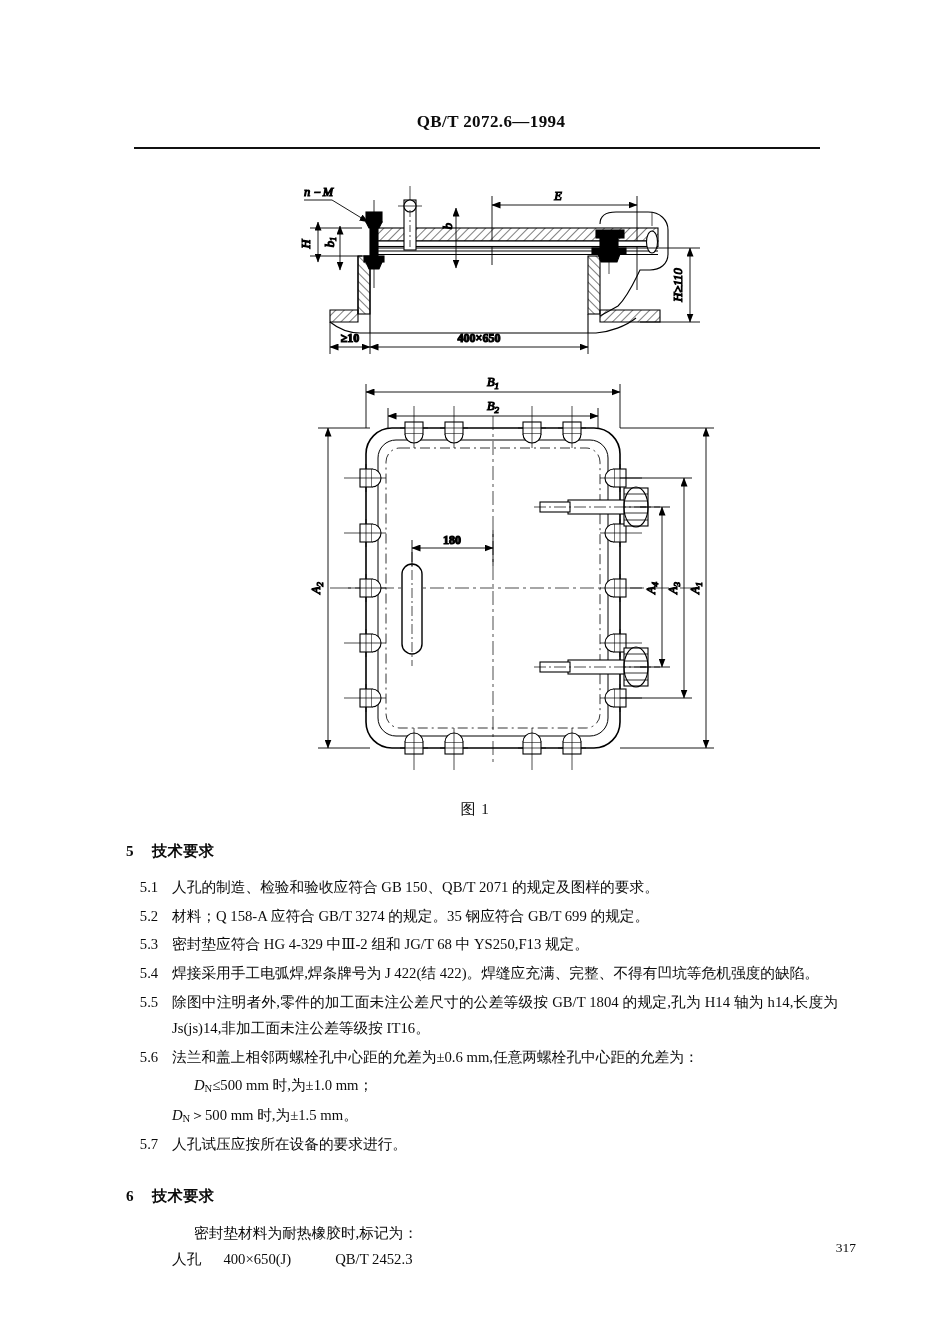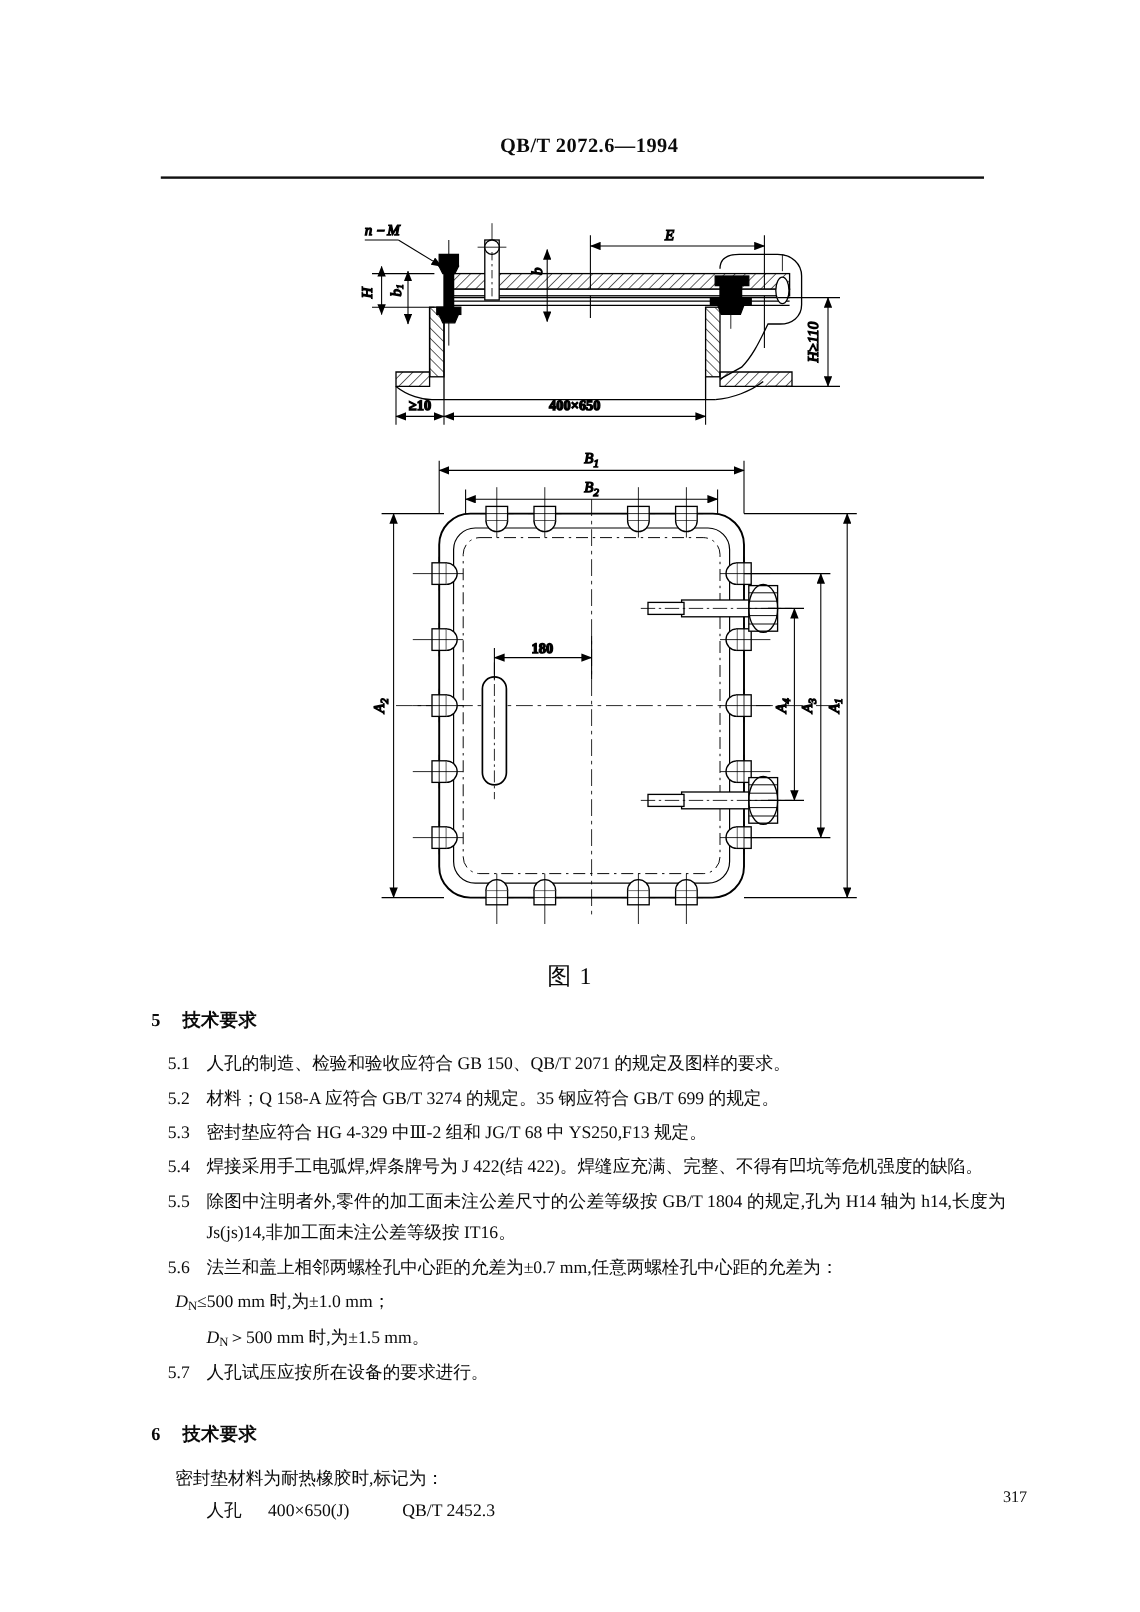--- a/index.html
+++ b/index.html
@@ -19,37 +19,37 @@
     font-weight:700;font-size:17px;letter-spacing:.4px;padding-left:32px;
   }
   .hdr-rule{
     position:absolute;left:134px;top:147px;width:686px;height:2px;
     background:#111;
   }
 
   
   .fig-caption{
     position:absolute;left:0;right:0;top:800px;text-align:center;
-    font-size:20px;letter-spacing:1px;
+    font-size:15px;letter-spacing:1px;
   }
 
   
   .body{
     position:absolute;left:126px;top:838px;width:712px;
     font-size:14.7px;line-height:25.8px;
   }
   .sec-head{
     font-weight:700;font-size:15.2px;margin:0 0 11px 0;
     letter-spacing:.4px;
   }
   .sec-head .n{display:inline-block;width:26px;}
   .clause{display:flex;margin:0 0 3px 0;}
   .clause .num{flex:0 0 46px;text-align:center;}
   .clause .txt{flex:1 1 auto;text-align:justify;}
-  .indent1{margin-left:20px;}
+  .indent1{margin-left:68px;}
   .indent2{margin-left:46px;}
   .gap-top{margin-top:12px;}
   .sub{vertical-align:-.22em;font-size:.72em;}
   .ital{font-style:italic;}
 
   .sec6{margin-top:26px;}
   .ex-line{margin-left:46px;}
   .ex-line .lbl{display:inline-block;text-align:center;}
   .ex-line .code{display:inline-block;margin-left:22px;}
   .ex-line .std{display:inline-block;margin-left:44px;}
@@ -448,21 +448,21 @@
     <div class="clause">
       <span class="num">5.4</span>
       <span class="txt">焊接采用手工电弧焊,焊条牌号为 J 422(结 422)。焊缝应充满、完整、不得有凹坑等危机强度的缺陷。</span>
     </div>
     <div class="clause">
       <span class="num">5.5</span>
       <span class="txt">除图中注明者外,零件的加工面未注公差尺寸的公差等级按 GB/T 1804 的规定,孔为 H14 轴为 h14,长度为 Js(js)14,非加工面未注公差等级按 IT16。</span>
     </div>
     <div class="clause">
       <span class="num">5.6</span>
-      <span class="txt">法兰和盖上相邻两螺栓孔中心距的允差为±0.7 mm,任意两螺栓孔中心距的允差为：</span>
+      <span class="txt">法兰和盖上相邻两螺栓孔中心距的允差为±0.6 mm,任意两螺栓孔中心距的允差为：</span>
     </div>
 
     <div class="indent1">
       <span class="ital">D</span><span class="sub">N</span><span>≤500 mm 时,为±1.0 mm；</span>
     </div>
     <div class="indent2">
       <span class="ital">D</span><span class="sub">N</span><span>＞500 mm 时,为±1.5 mm。</span>
     </div>
 
     <div class="clause">

